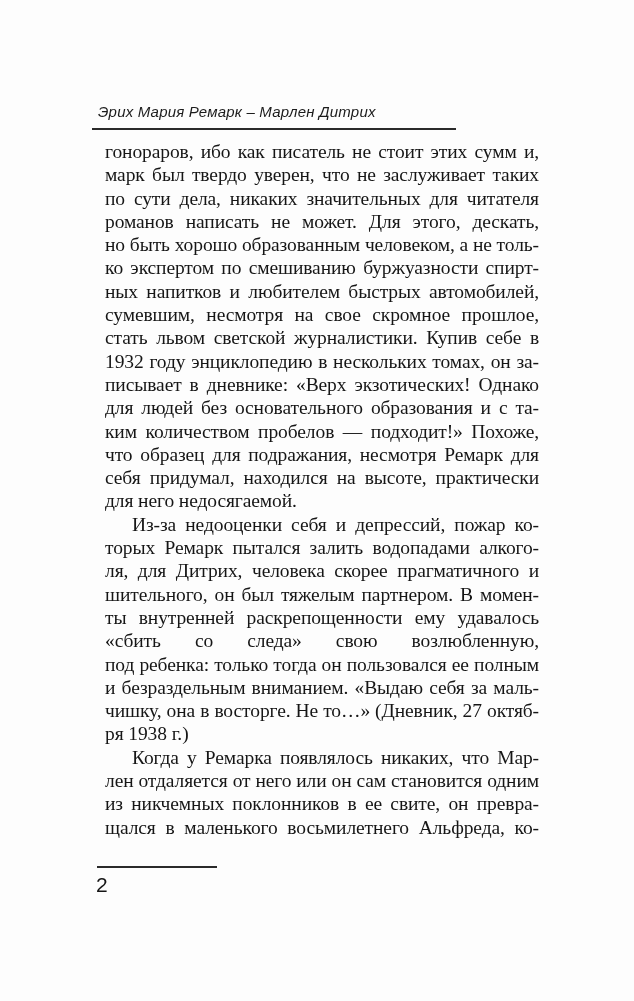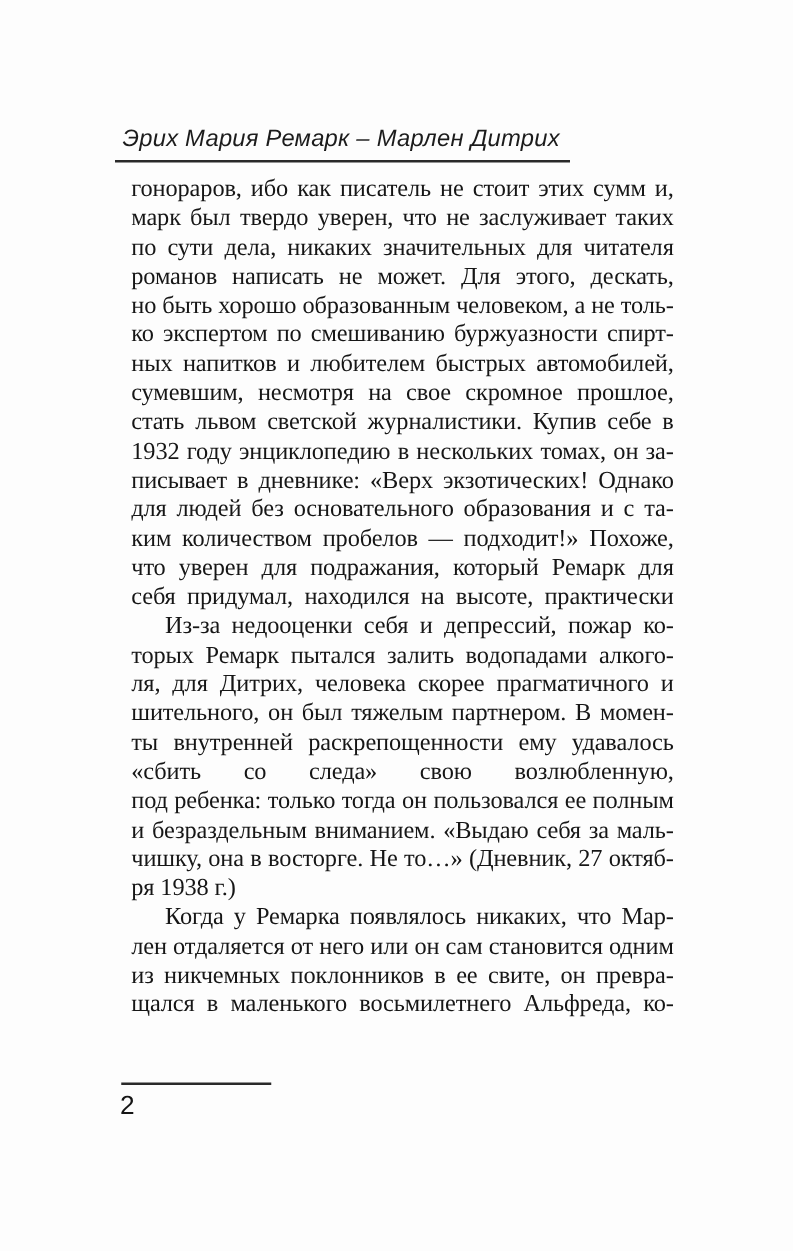--- a/index.html
+++ b/index.html
@@ -14,21 +14,21 @@
     background: #fdfdfd;
     overflow: hidden;
     font-family: "Liberation Serif", serif;
   }
   .running-header {
     position: absolute;
     left: 98px;
     top: 101px;
     font-family: "Liberation Sans", sans-serif;
     font-style: italic;
-    font-size: 19px;
+    font-size: 15px;
     line-height: 22px;
     letter-spacing: 0.2px;
     color: #1c1c1c;
     white-space: nowrap;
   }
   .header-rule {
     position: absolute;
     left: 92px;
     top: 128px;
     width: 364px;
@@ -91,22 +91,23 @@
       <div class="line">романов написать не может. Для этого, дескать, нуж-</div>
       <div class="line">но быть хорошо образованным человеком, а не толь-</div>
       <div class="line">ко экспертом по смешиванию буржуазности спирт-</div>
       <div class="line">ных напитков и любителем быстрых автомобилей,</div>
       <div class="line">сумевшим, несмотря на свое скромное прошлое,</div>
       <div class="line">стать львом светской журналистики. Купив себе в</div>
       <div class="line">1932 году энциклопедию в нескольких томах, он за-</div>
       <div class="line">писывает в дневнике: «Верх экзотических! Однако</div>
       <div class="line">для людей без основательного образования и с та-</div>
       <div class="line">ким количеством пробелов — подходит!» Похоже,</div>
-      <div class="line">что уверен для подражания, который Ремарк для</div>
+      <div class="line">что образец для подражания, несмотря Ремарк для</div>
       <div class="line">себя придумал, находился на высоте, практически</div>
+      <div class="line last">для него недосягаемой.</div>
       <div class="line indent">Из-за недооценки себя и депрессий, пожар ко-</div>
       <div class="line">торых Ремарк пытался залить водопадами алкого-</div>
       <div class="line">ля, для Дитрих, человека скорее прагматичного и ре-</div>
       <div class="line">шительного, он был тяжелым партнером. В момен-</div>
       <div class="line">ты внутренней раскрепощенности ему удавалось</div>
       <div class="line">«сбить со следа» свою возлюбленную, подделываясь</div>
       <div class="line">под ребенка: только тогда он пользовался ее полным</div>
       <div class="line">и безраздельным вниманием. «Выдаю себя за маль-</div>
       <div class="line">чишку, она в восторге. Не то…» (Дневник, 27 октяб-</div>
       <div class="line last">ря 1938 г.)</div>

